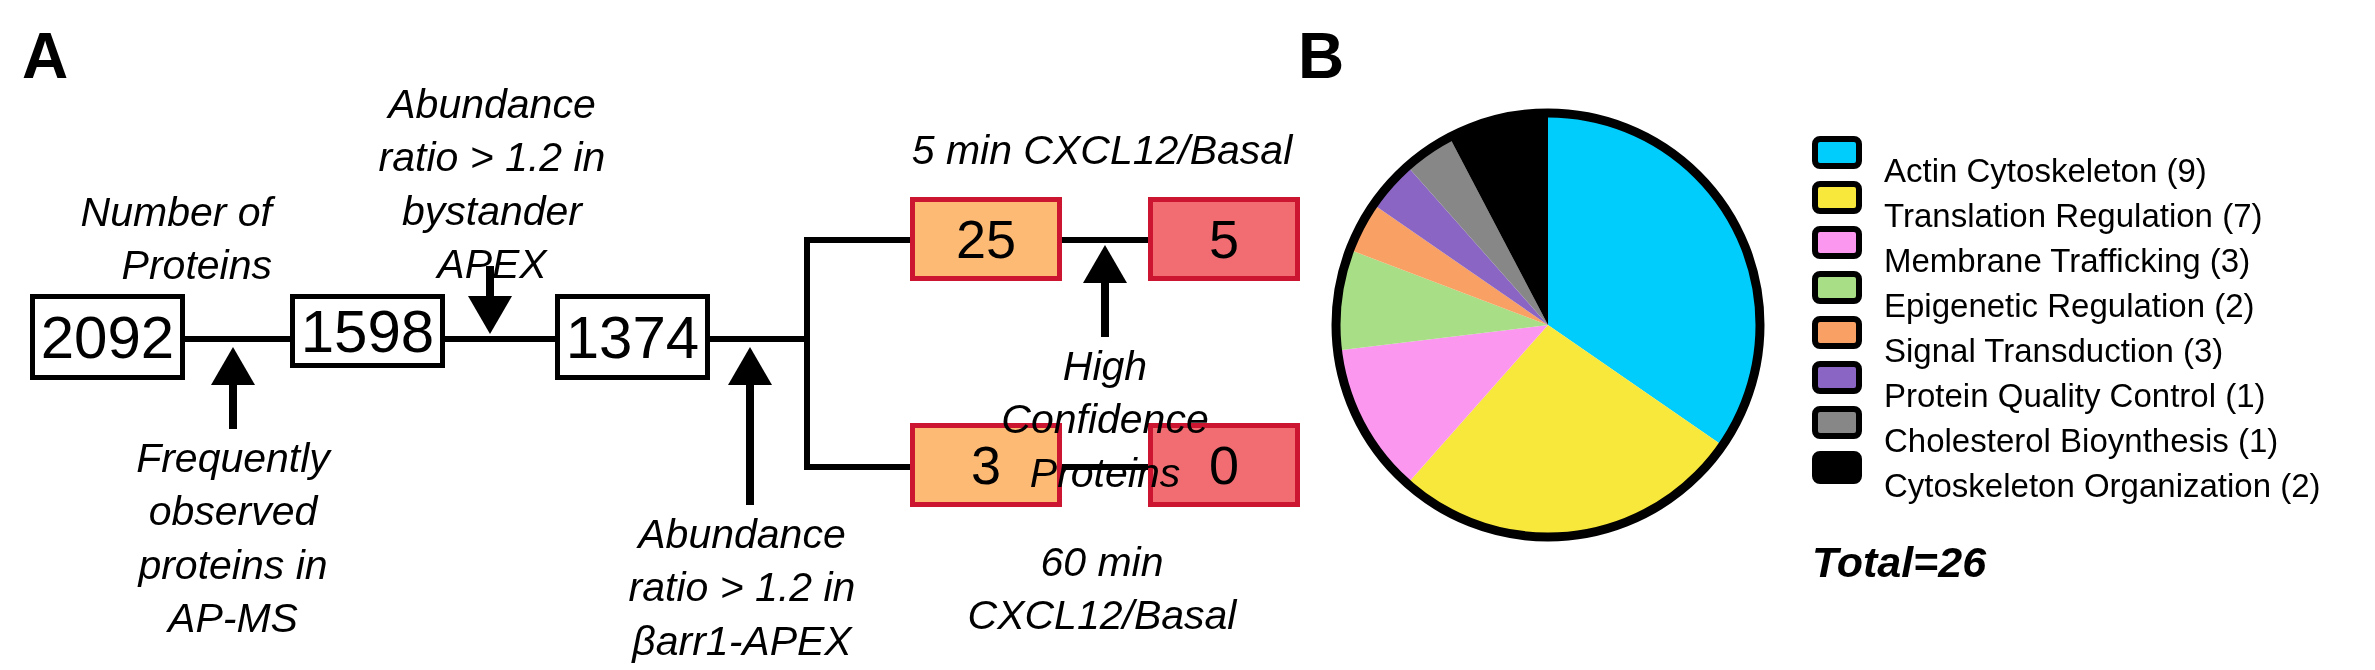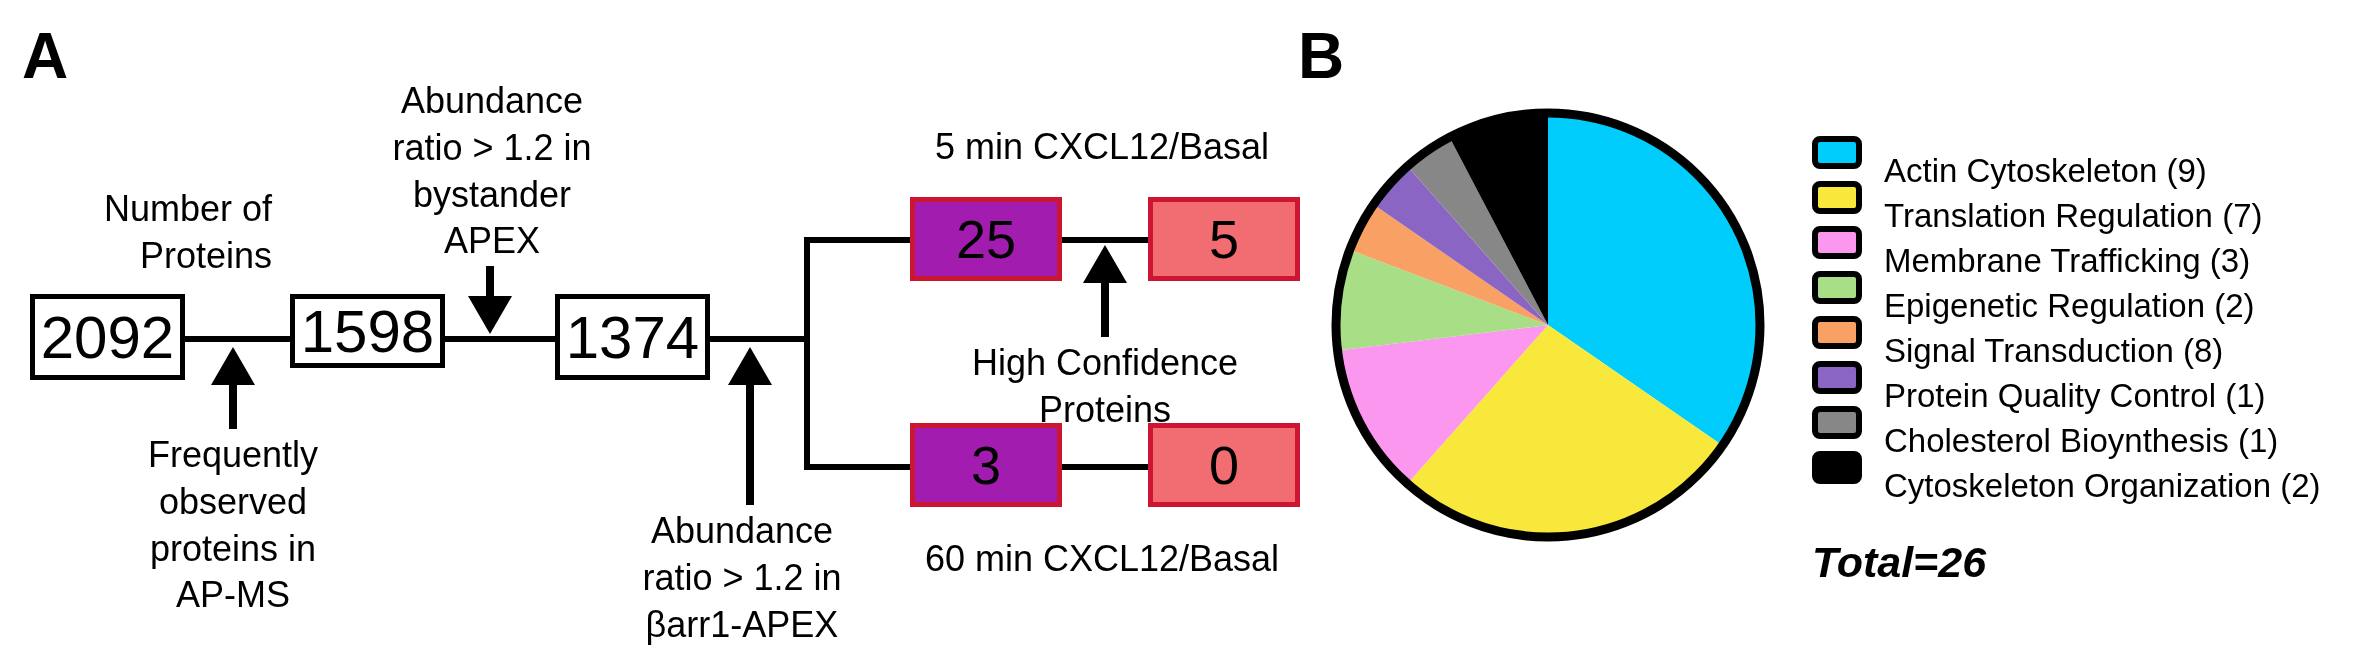--- a/index.html
+++ b/index.html
@@ -12,37 +12,38 @@
     overflow:hidden;
   }
   .panel-letter{
     position:absolute;
     font-size:64px;
     font-weight:600;
     line-height:1;
   }
   .lbl{
     position:absolute;
-    font-size:36px;
+    font-size:41px;
     line-height:1.3;
     text-align:center;
     white-space:pre-line;
+    font-style:italic;
   }
   .lbl.left{text-align:right;}
   .hline,.vline{position:absolute;background:#000;}
   .fbox{
     position:absolute;
     box-sizing:border-box;
     border:5px solid #000;
     background:#fff;
     display:flex;align-items:center;justify-content:center;
     font-size:60px;
   }
   .fbox.small{font-size:54px;}
-  .fbox.pink{border-color:#CB1531;background:#a21caf;}
+  .fbox.pink{border-color:#CB1531;background:#fdba74;}
   .fbox.salmon{border-color:#CB1531;background:#F16D72;}
   .arrow{position:absolute;}
   .arrow .stem{position:absolute;width:8px;background:#000;left:18px;}
   .arrow .head{position:absolute;width:0;height:0;left:0;}
   .arrow-up .head{
     border-left:22px solid transparent;
     border-right:22px solid transparent;
     border-bottom:38px solid #000;
     top:0;
   }
@@ -171,21 +172,21 @@
       <div class="legend-row">
         <div class="legend-swatch" style="background: rgb(251, 151, 239);"></div>
         <div class="legend-label">Membrane Trafficking (3)</div>
       </div>
       <div class="legend-row">
         <div class="legend-swatch" style="background: rgb(168, 222, 133);"></div>
         <div class="legend-label">Epigenetic Regulation (2)</div>
       </div>
       <div class="legend-row">
         <div class="legend-swatch" style="background: rgb(249, 161, 100);"></div>
-        <div class="legend-label">Signal Transduction (8)</div>
+        <div class="legend-label">Signal Transduction (3)</div>
       </div>
       <div class="legend-row">
         <div class="legend-swatch" style="background: rgb(138, 101, 196);"></div>
         <div class="legend-label">Protein Quality Control (1)</div>
       </div>
       <div class="legend-row">
         <div class="legend-swatch" style="background: rgb(135, 135, 135);"></div>
         <div class="legend-label">Cholesterol Bioynthesis (1)</div>
       </div>
       <div class="legend-row">

